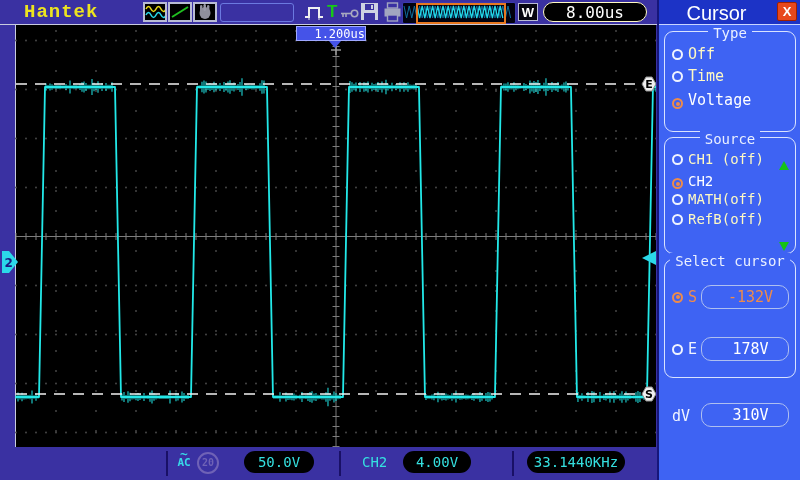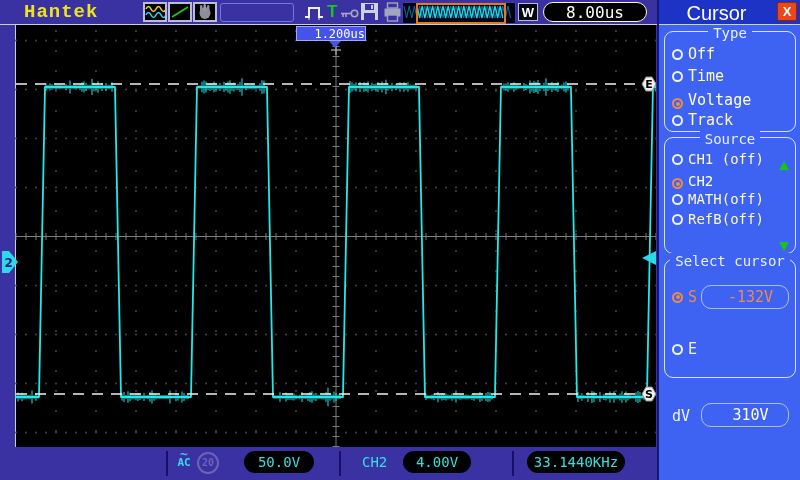--- a/index.html
+++ b/index.html
@@ -1394,24 +1394,20 @@
         <span>Off</span>
       </div>
       <div class="opt" style="height:22px;">
         <span class="radio"></span>
         <span>Time</span>
       </div>
       <div class="opt on" style="height:22px;">
         <span class="radio"></span>
         <span>Voltage</span>
       </div>
-      <div class="opt" style="height:22px;">
-        <span class="radio"></span>
-        <span>Track</span>
-      </div>
     </div>
 
     <div class="fs" style="top:137px;height:117px;padding-top:11px;">
       <div class="fs-legend"><span>Source</span></div>
       <div class="opt" style="height:20px;font-size:14px;">
         <span class="radio"></span>
         <span>CH1 (off)</span>
       </div>
       <div class="opt on" style="height:20px;font-size:14px;">
         <span class="radio"></span>
@@ -1434,17 +1430,18 @@
     </div>
     <div class="curs-row-lab on" style="left:13px;top:288px;">
       <span class="radio"></span>
       <span>S</span>
     </div>
     <div class="valbox" style="top:285px;color:#EE8B4B;">-132V</div>
     <div class="curs-row-lab" style="left:13px;top:340px;">
       <span class="radio"></span>
       <span>E</span>
     </div>
+    <div class="valbox" style="top:337px;">178V</div>
 
     <div class="dv-label">dV</div>
     <div class="valbox" style="top:403px;">310V</div>
   </div>
 </div>
 
 </body></html>

